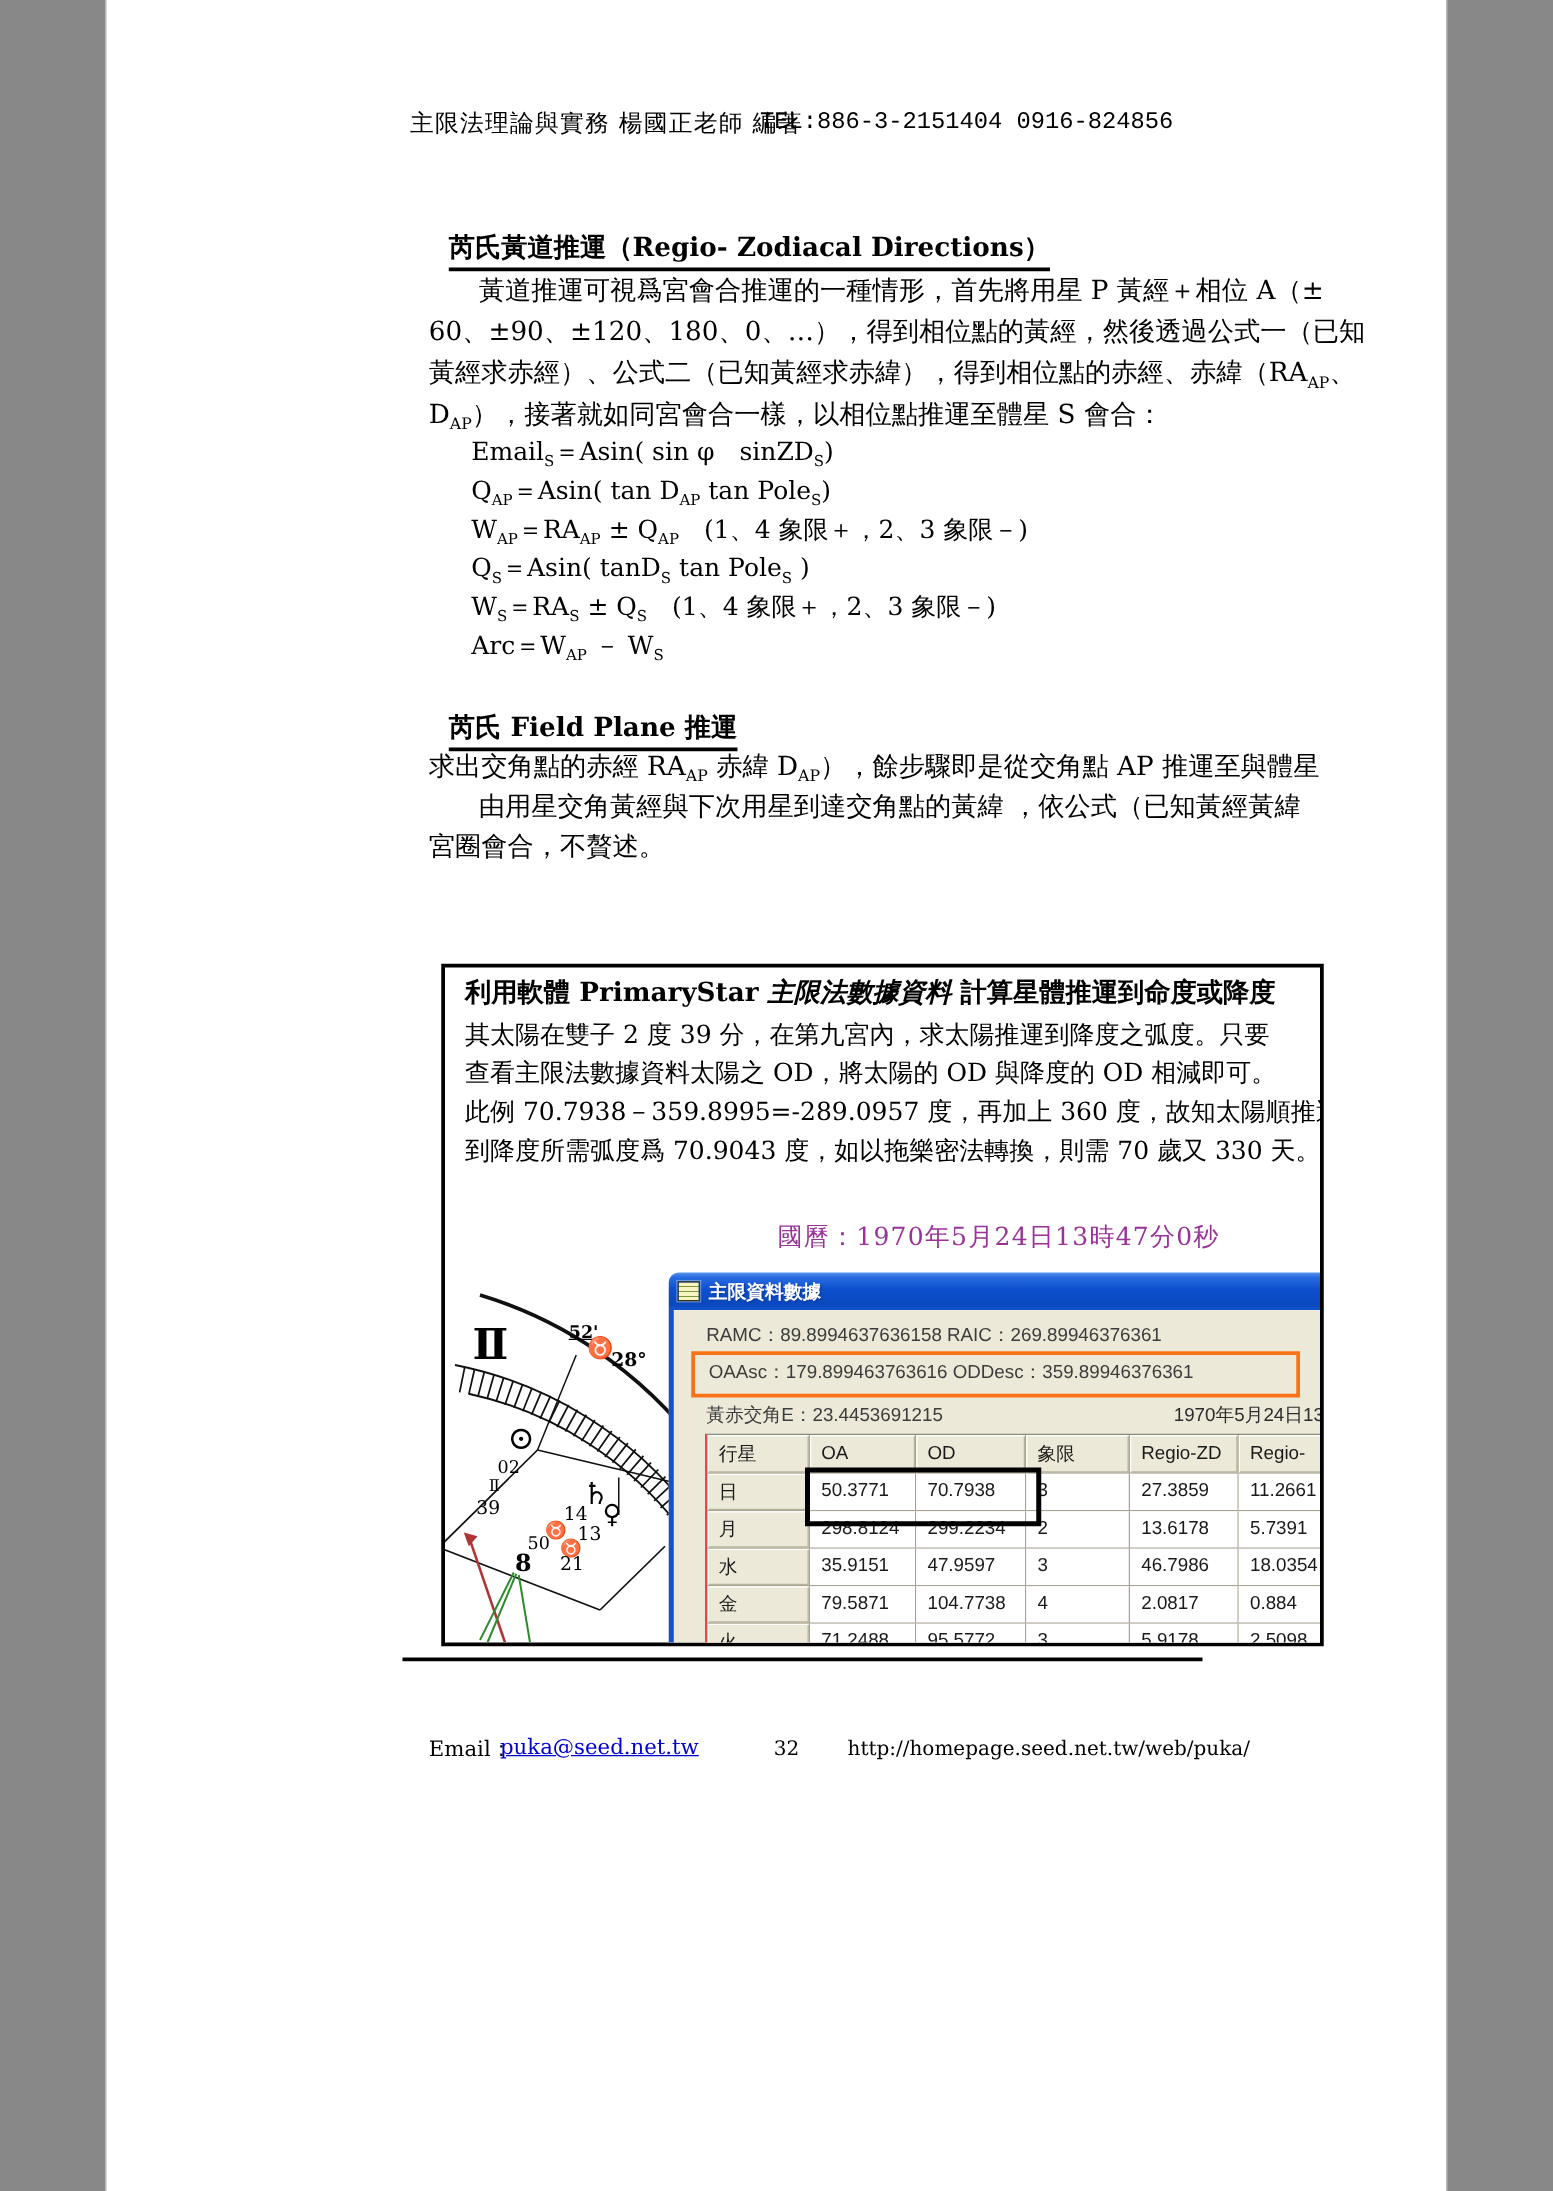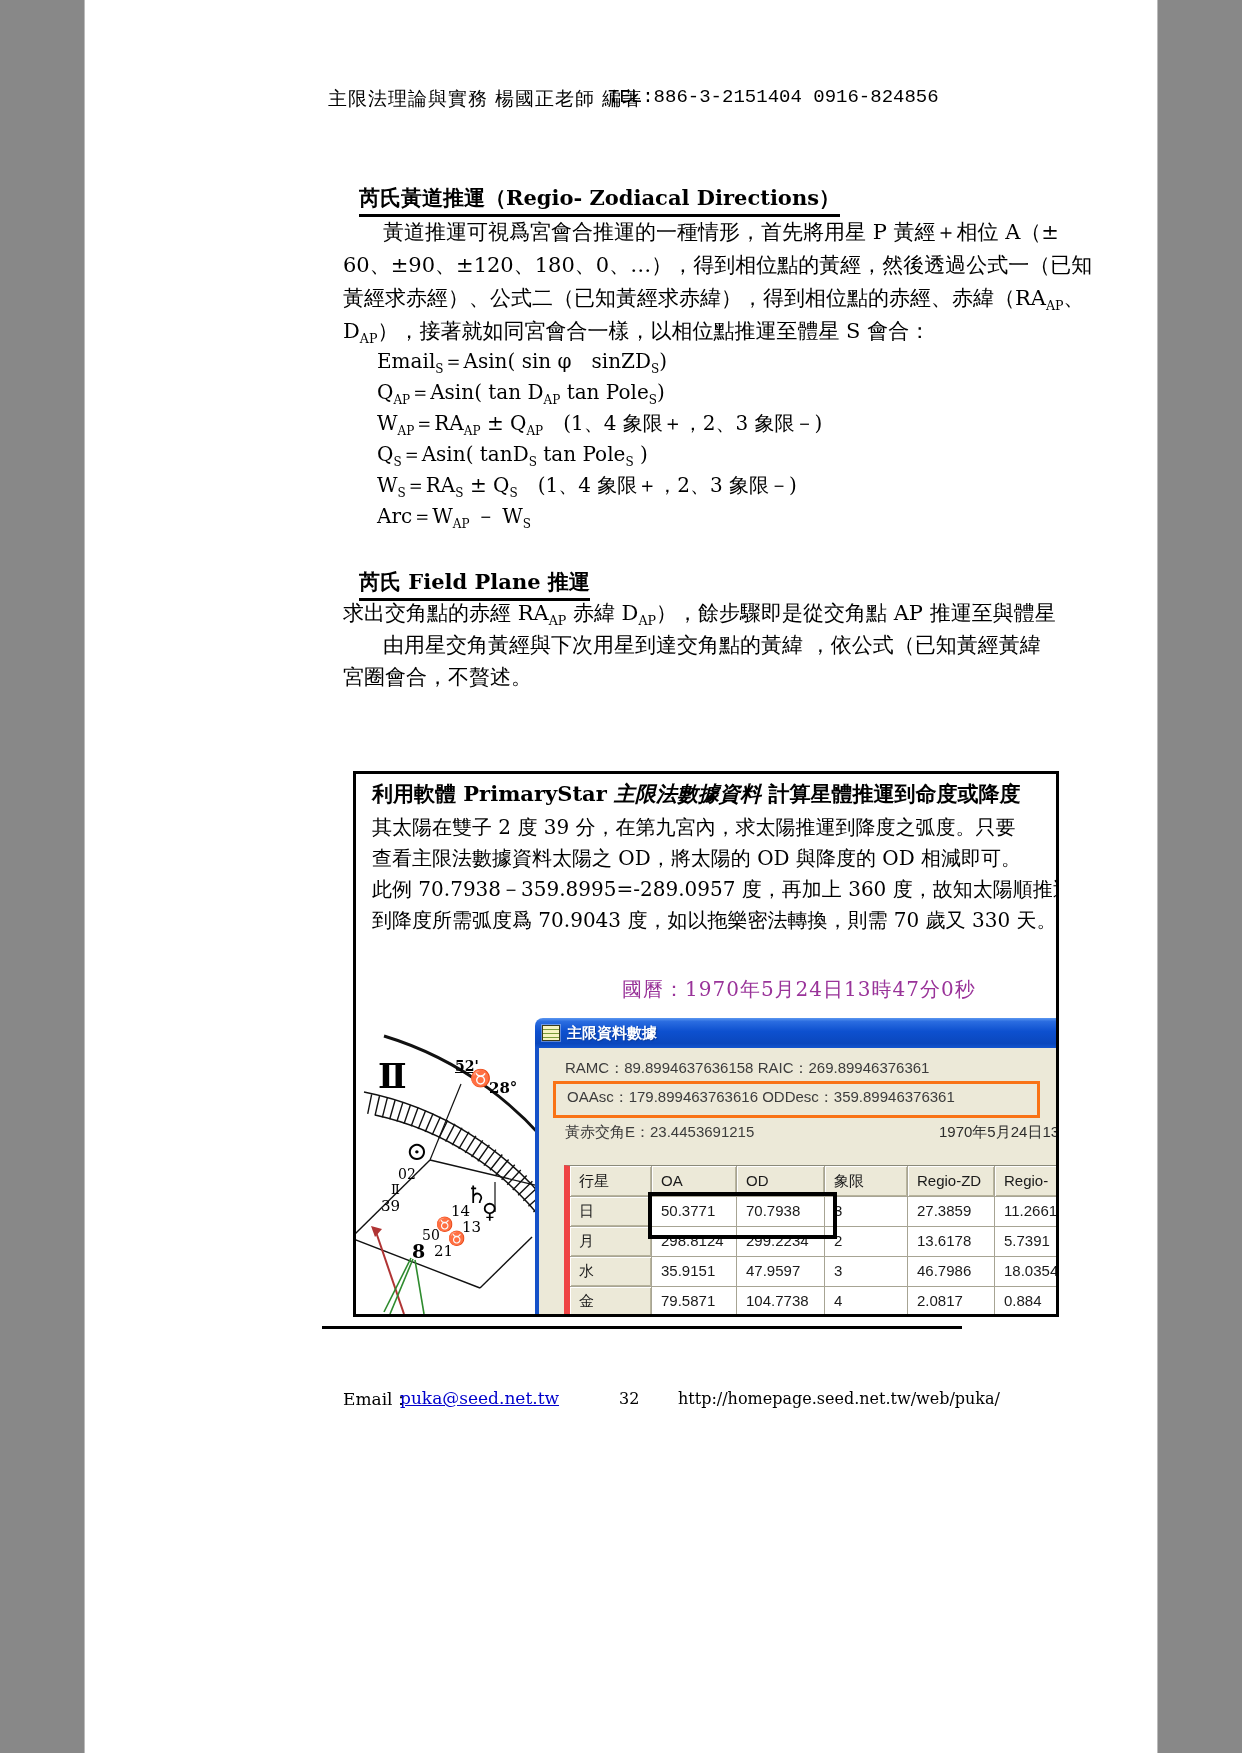--- a/index.html
+++ b/index.html
@@ -48,21 +48,21 @@
   .xp-icon{width:16px;height:14px;border:1px solid #3a3a1a;background:repeating-linear-gradient(180deg,#f7f3c2 0 3px,#7a9a3a 3px 4px);box-shadow:0 0 0 1px #ffffff55;}
   .xp-title{color:#fff;font-family:"Liberation Sans",sans-serif;font-weight:bold;font-size:15px;text-shadow:1px 1px 1px #0a3a9a;}
   .xp-body{position:absolute;left:0;top:30px;right:0;bottom:0;background:#ece9d8;border-left:4px solid #1551c8;
     font-family:"Liberation Sans",sans-serif;color:#3c3c3c;}
   .ln-ramc{position:absolute;left:26px;top:11px;font-size:15px;white-space:nowrap;}
   .oaasc-box{position:absolute;left:14px;top:33px;width:455px;height:27px;border:3px solid #f97316;padding:4px 15px 0 11px;box-sizing:content-box;font-size:15px;white-space:nowrap;}
   .ln-obl{position:absolute;left:26px;top:75px;font-size:15px;white-space:nowrap;}
   .ln-date{position:absolute;left:400px;top:75px;font-size:15px;white-space:nowrap;color:#2c2c2c;}
 
   .xp-table{position:absolute;left:25px;top:99px;display:grid;grid-template-columns:82px 85px 88px 83px 87px 90px;
-    font-size:15px;color:#1a1a1a;border-top:1px solid #8a8a7a;border-left:6px solid #ef4444;margin-top:18px;}
+    font-size:15px;color:#1a1a1a;border-top:1px solid #8a8a7a;border-left:2px solid #ef4444;}
   .tc{border-right:1px solid #a7a494;border-bottom:1px solid #a7a494;box-sizing:border-box;padding:6px 0 0 9px;white-space:nowrap;overflow:hidden;}
   .th{height:31px;background:#ece9d8;box-shadow:inset 1px 1px 0 #fff,inset -1px -1px 0 #b8b49c;}
   .td{height:30px;background:#fff;padding-top:5px;}
   .rowhdr{background:#ece9d8;box-shadow:inset 1px 1px 0 #fff,inset -1px -1px 0 #b8b49c;}
   .sun-hl{position:absolute;left:78px;top:26px;width:181px;height:39px;border:4px solid #000;pointer-events:none;}
 
   
   .bottom-rule{position:absolute;left:237px;top:1326px;width:640px;height:3px;background:#000;}
   .ft-label{position:absolute;left:258px;top:1388px;font-size:17px;}
   .ft-link{position:absolute;left:315px;top:1388px;font-size:17px;color:#0000cc;text-decoration:underline;}
@@ -128,21 +128,21 @@
     <span class="chart-label" style="left:42px;top:392px;font-size:14px;">02</span>
     <span class="chart-label" style="left:35px;top:408px;font-size:13px;">Ⅱ</span>
     <span class="chart-label" style="left:25px;top:423px;font-size:15px;">39</span>
     <span class="chart-label" style="left:110px;top:406px;font-size:24px;font-weight:bold;">♄</span>
     <span class="chart-label" style="left:95px;top:428px;font-size:15px;">14</span>
     <span class="chart-label" style="left:126px;top:424px;font-size:21px;font-weight:bold;">♀</span>
     <span class="chart-label" style="left:80px;top:442px;font-size:14px;">♉</span>
     <span class="chart-label" style="left:106px;top:444px;font-size:15px;">13</span>
     <span class="chart-label" style="left:66px;top:453px;font-size:14px;">50</span>
     <span class="chart-label" style="left:92px;top:456px;font-size:14px;">♉</span>
-    <span class="chart-label" style="left:78px;top:468px;font-size:15px;">21</span>
+    <span class="chart-label" style="left:92px;top:468px;font-size:15px;">21</span>
     <span class="chart-label" style="left:56px;top:466px;font-size:19px;font-weight:bold;">8</span>
 
     <div class="fig-title"><span class="b">利用軟體 PrimaryStar </span><span class="b i">主限法數據資料</span><span class="b"> 計算星體推運到命度或降度</span></div>
     <div class="fig-body">
       <div class="fbline">其太陽在雙子 2 度 39 分，在第九宮內，求太陽推運到降度之弧度。只要</div>
       <div class="fbline">查看主限法數據資料太陽之 OD，將太陽的 OD 與降度的 OD 相減即可。</div>
       <div class="fbline">此例 70.7938－359.8995=-289.0957 度，再加上 360 度，故知太陽順推運</div>
       <div class="fbline">到降度所需弧度爲 70.9043 度，如以拖樂密法轉換，則需 70 歲又 330 天。</div>
     </div>
     <div class="fig-date">國曆：1970年5月24日13時47分0秒</div>

